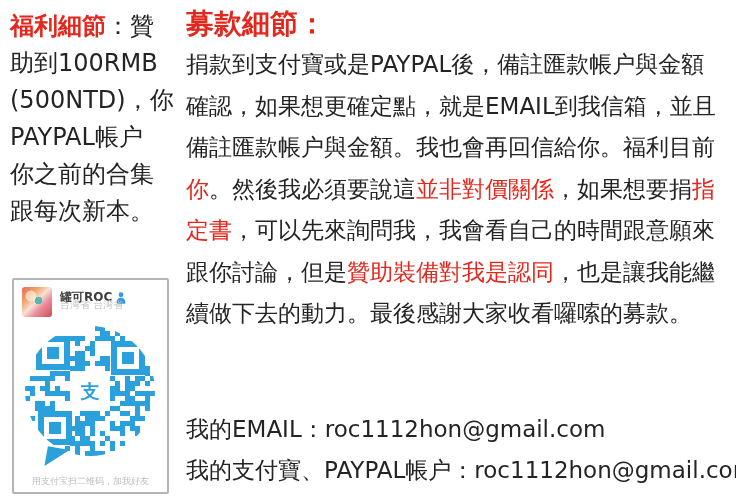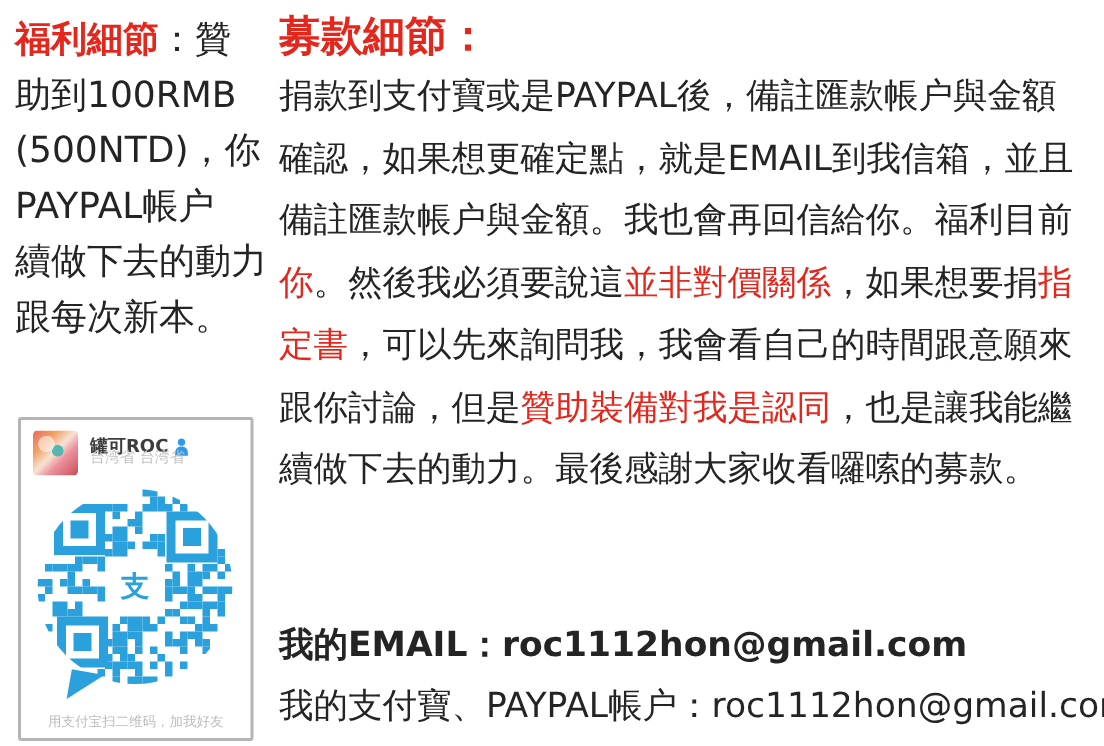--- a/index.html
+++ b/index.html
@@ -19,21 +19,21 @@
   .tline{white-space:nowrap;}
   .red{color:var(--red);text-align:center;}
   .bold{font-weight:700;}
 
   
   .donation-title{position:absolute;left:186px;top:5px;font-size:28px;
     font-weight:700;color:var(--red);white-space:nowrap;}
   .donation-body{position:absolute;left:186px;top:44px;font-size:23px;
     line-height:41.5px;color:var(--ink);}
   .email-line{position:absolute;left:186px;top:414px;font-size:23px;
-    color:var(--ink);white-space:nowrap;font-weight:bold;}
+    color:var(--ink);white-space:nowrap;}
   .paypal-line{position:absolute;left:186px;top:455px;font-size:23px;
     color:var(--ink);white-space:nowrap;}
 
   
   .qr-card{position:absolute;left:12px;top:278px;width:157px;height:216px;
     background:#ffffff;border:2px solid #b5b5b5;border-radius:2px;}
   .avatar{position:absolute;left:8px;top:7px;width:30px;height:30px;border-radius:3px;
     background:
       radial-gradient(circle at 30% 30%, rgba(255,255,255,.55) 0 18%, transparent 19%),
       radial-gradient(circle at 55% 45%, #57b6b0 0 16%, transparent 17%),
@@ -59,21 +59,21 @@
 </head>
 <body>
 
 <div class="page">
 
   <div class="welfare-text">
       <div class="tline"><span class="red bold">福利細節</span><span>：贊</span></div>
       <div class="tline"><span>助到100RMB</span></div>
       <div class="tline"><span>(500NTD)，你</span></div>
       <div class="tline"><span>PAYPAL帳户</span></div>
-      <div class="tline"><span>續做下去的動力</span></div>
+      <div class="tline"><span>你之前的合集</span></div>
       <div class="tline"><span>跟每次新本。</span></div>
     </div>
 
   <div class="qr-card">
     <div class="avatar"></div>
     <div class="qr-name">
       <span>罐可ROC</span>
       <svg width="10" height="12" viewBox="0 0 12 14">
         <g fill="#2f9be8">
           <circle cx="6" cy="3.1" r="2.9"></circle>

